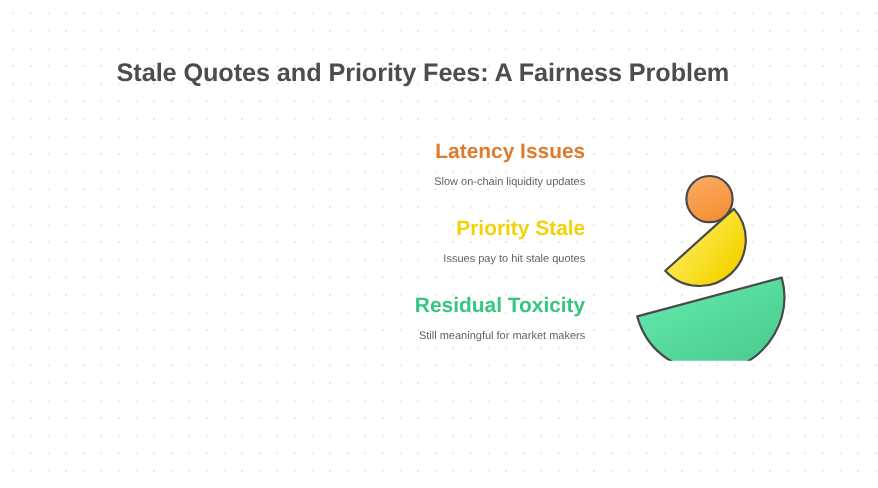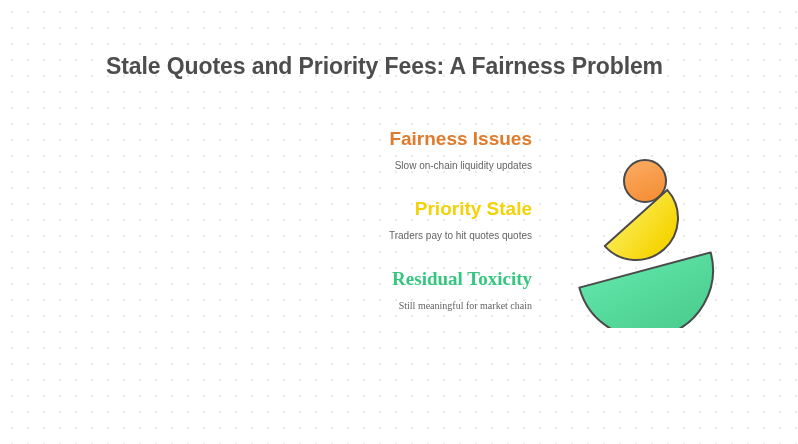--- a/index.html
+++ b/index.html
@@ -58,21 +58,20 @@
     left: 232px;
     top: 126px;
     width: 300px;
     text-align: right;
   }
   .bullet-item {
     margin-bottom: 18px;
   }
   .bullet-item:last-child {
     margin-bottom: 2px;
-    font-family: Liberation Serif, serif;
   }
   .bullet-heading {
     font-size: 19px;
     font-weight: bold;
     line-height: 26px;
     white-space: nowrap;
   }
   .bullet-desc {
     font-size: 10px;
     color: #636363;
@@ -100,32 +99,32 @@
 
 <div id="slide-canvas">
 
   <div id="accent-dot-column"></div>
 
   <div id="slide-title">Stale Quotes and Priority Fees: A Fairness Problem</div>
 
   <div id="bullet-list">
 
     <div class="bullet-item">
-      <div class="bullet-heading" style="color:#e07b2c">Fairness Issues</div>
+      <div class="bullet-heading" style="color:#e07b2c">Latency Issues</div>
       <div class="bullet-desc">Slow on-chain liquidity updates</div>
     </div>
 
     <div class="bullet-item">
       <div class="bullet-heading" style="color:#f3d308">Priority Stale</div>
-      <div class="bullet-desc">Traders pay to hit quotes quotes</div>
+      <div class="bullet-desc">Issues pay to hit stale quotes</div>
     </div>
 
     <div class="bullet-item">
       <div class="bullet-heading" style="color:#35c77f">Residual Toxicity</div>
-      <div class="bullet-desc">Still meaningful for market chain</div>
+      <div class="bullet-desc">Still meaningful for market makers</div>
     </div>
 
   </div>
 
   <div id="decor-graphic">
     <svg viewBox="0 0 170 180" xmlns="http://www.w3.org/2000/svg">
       <defs>
         <linearGradient id="gradGreen" x1="0" y1="0" x2="0.45" y2="1">
           <stop offset="0%" stop-color="#5fe3a6"></stop>
           <stop offset="100%" stop-color="#4ccf91"></stop>

